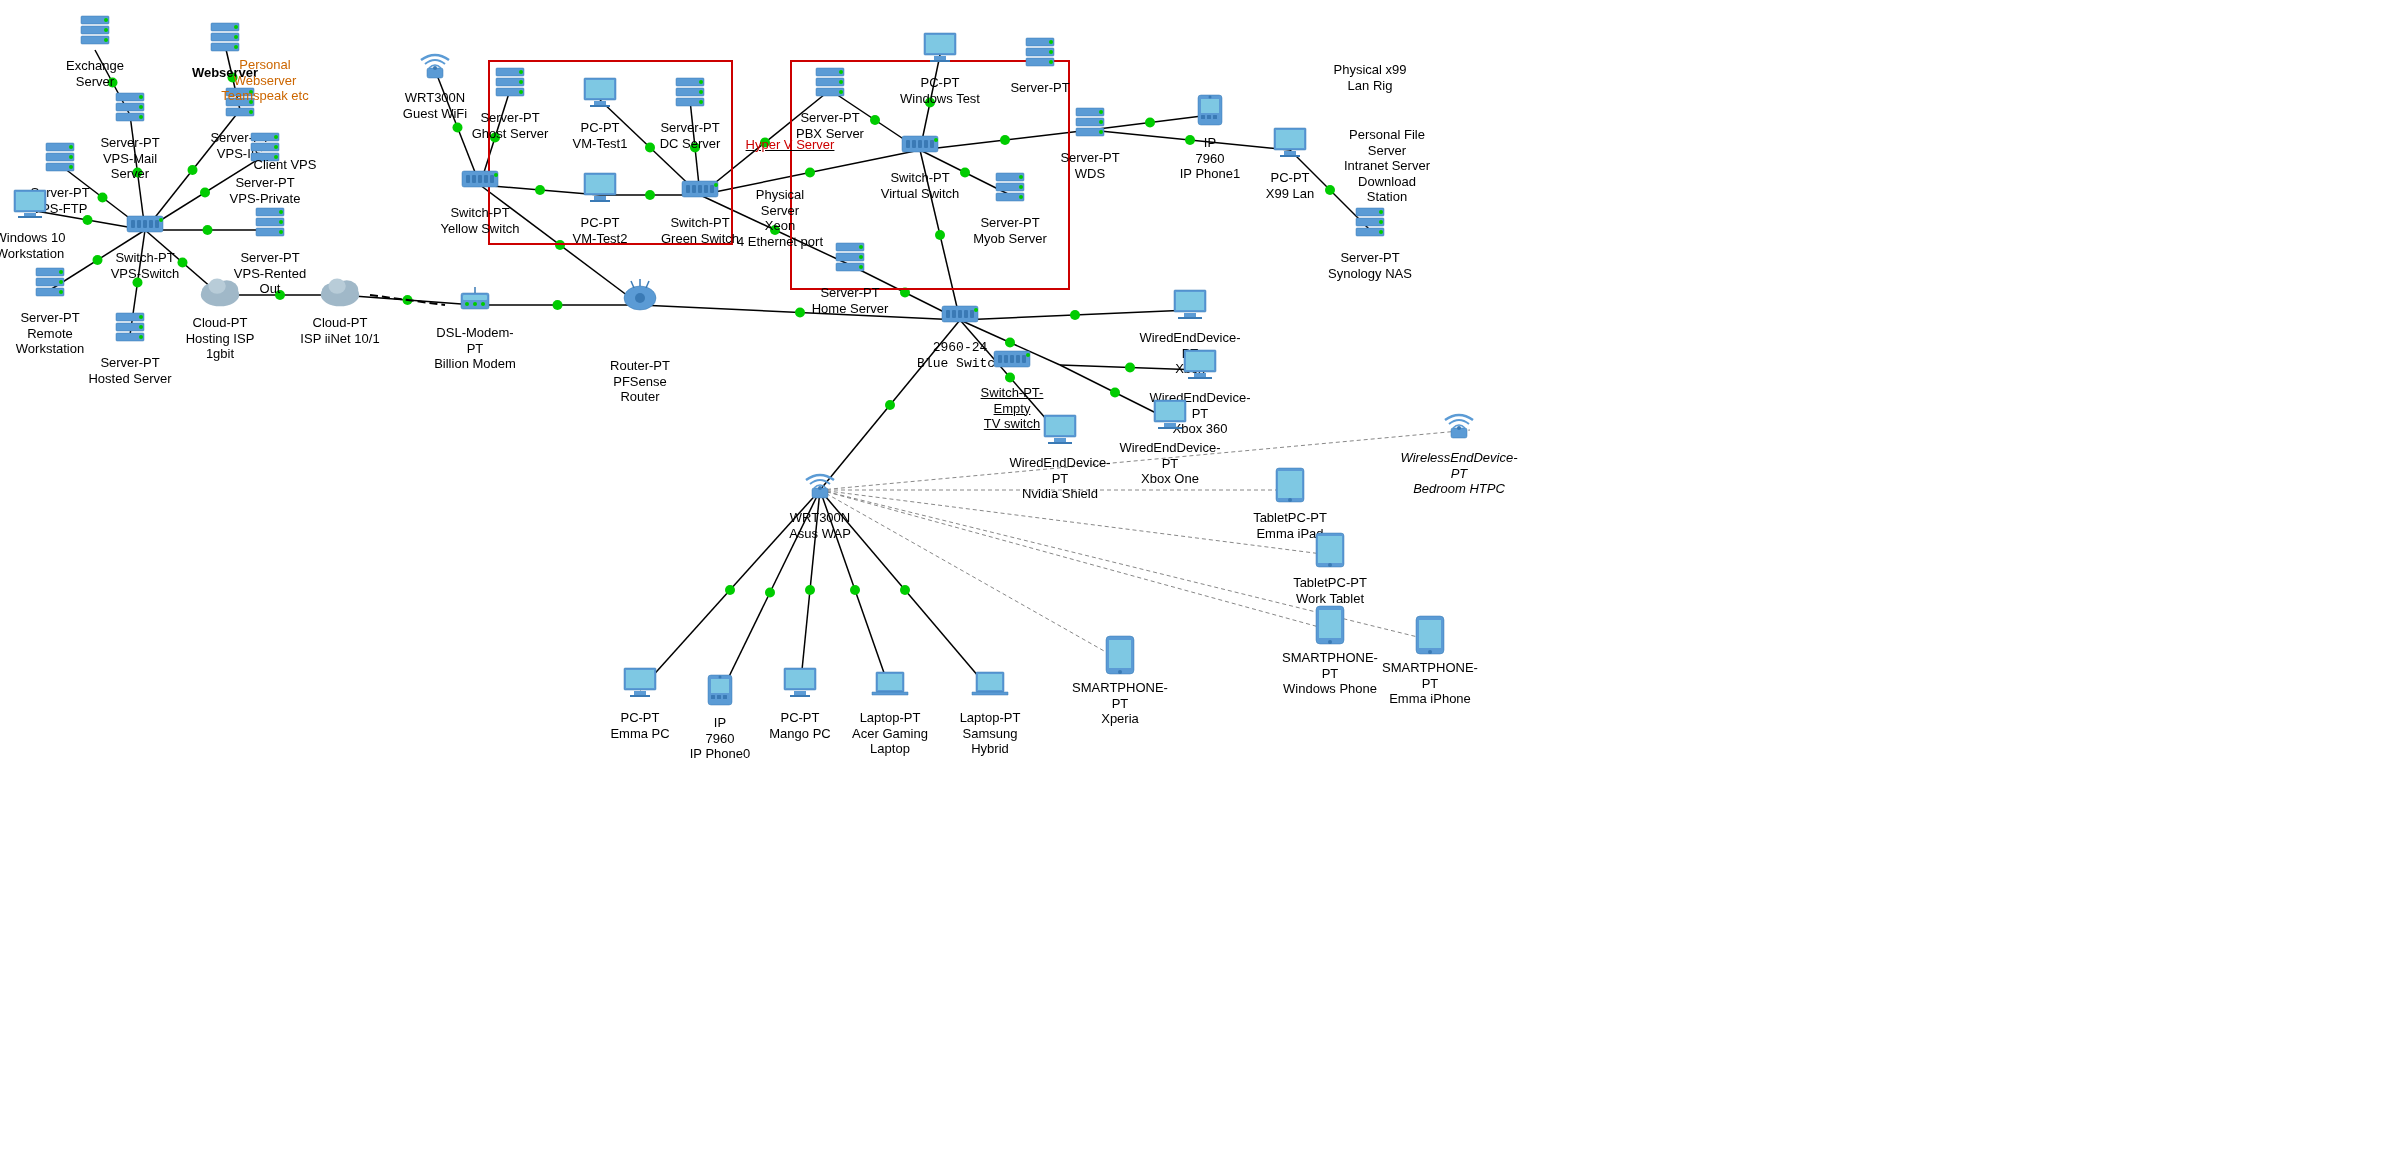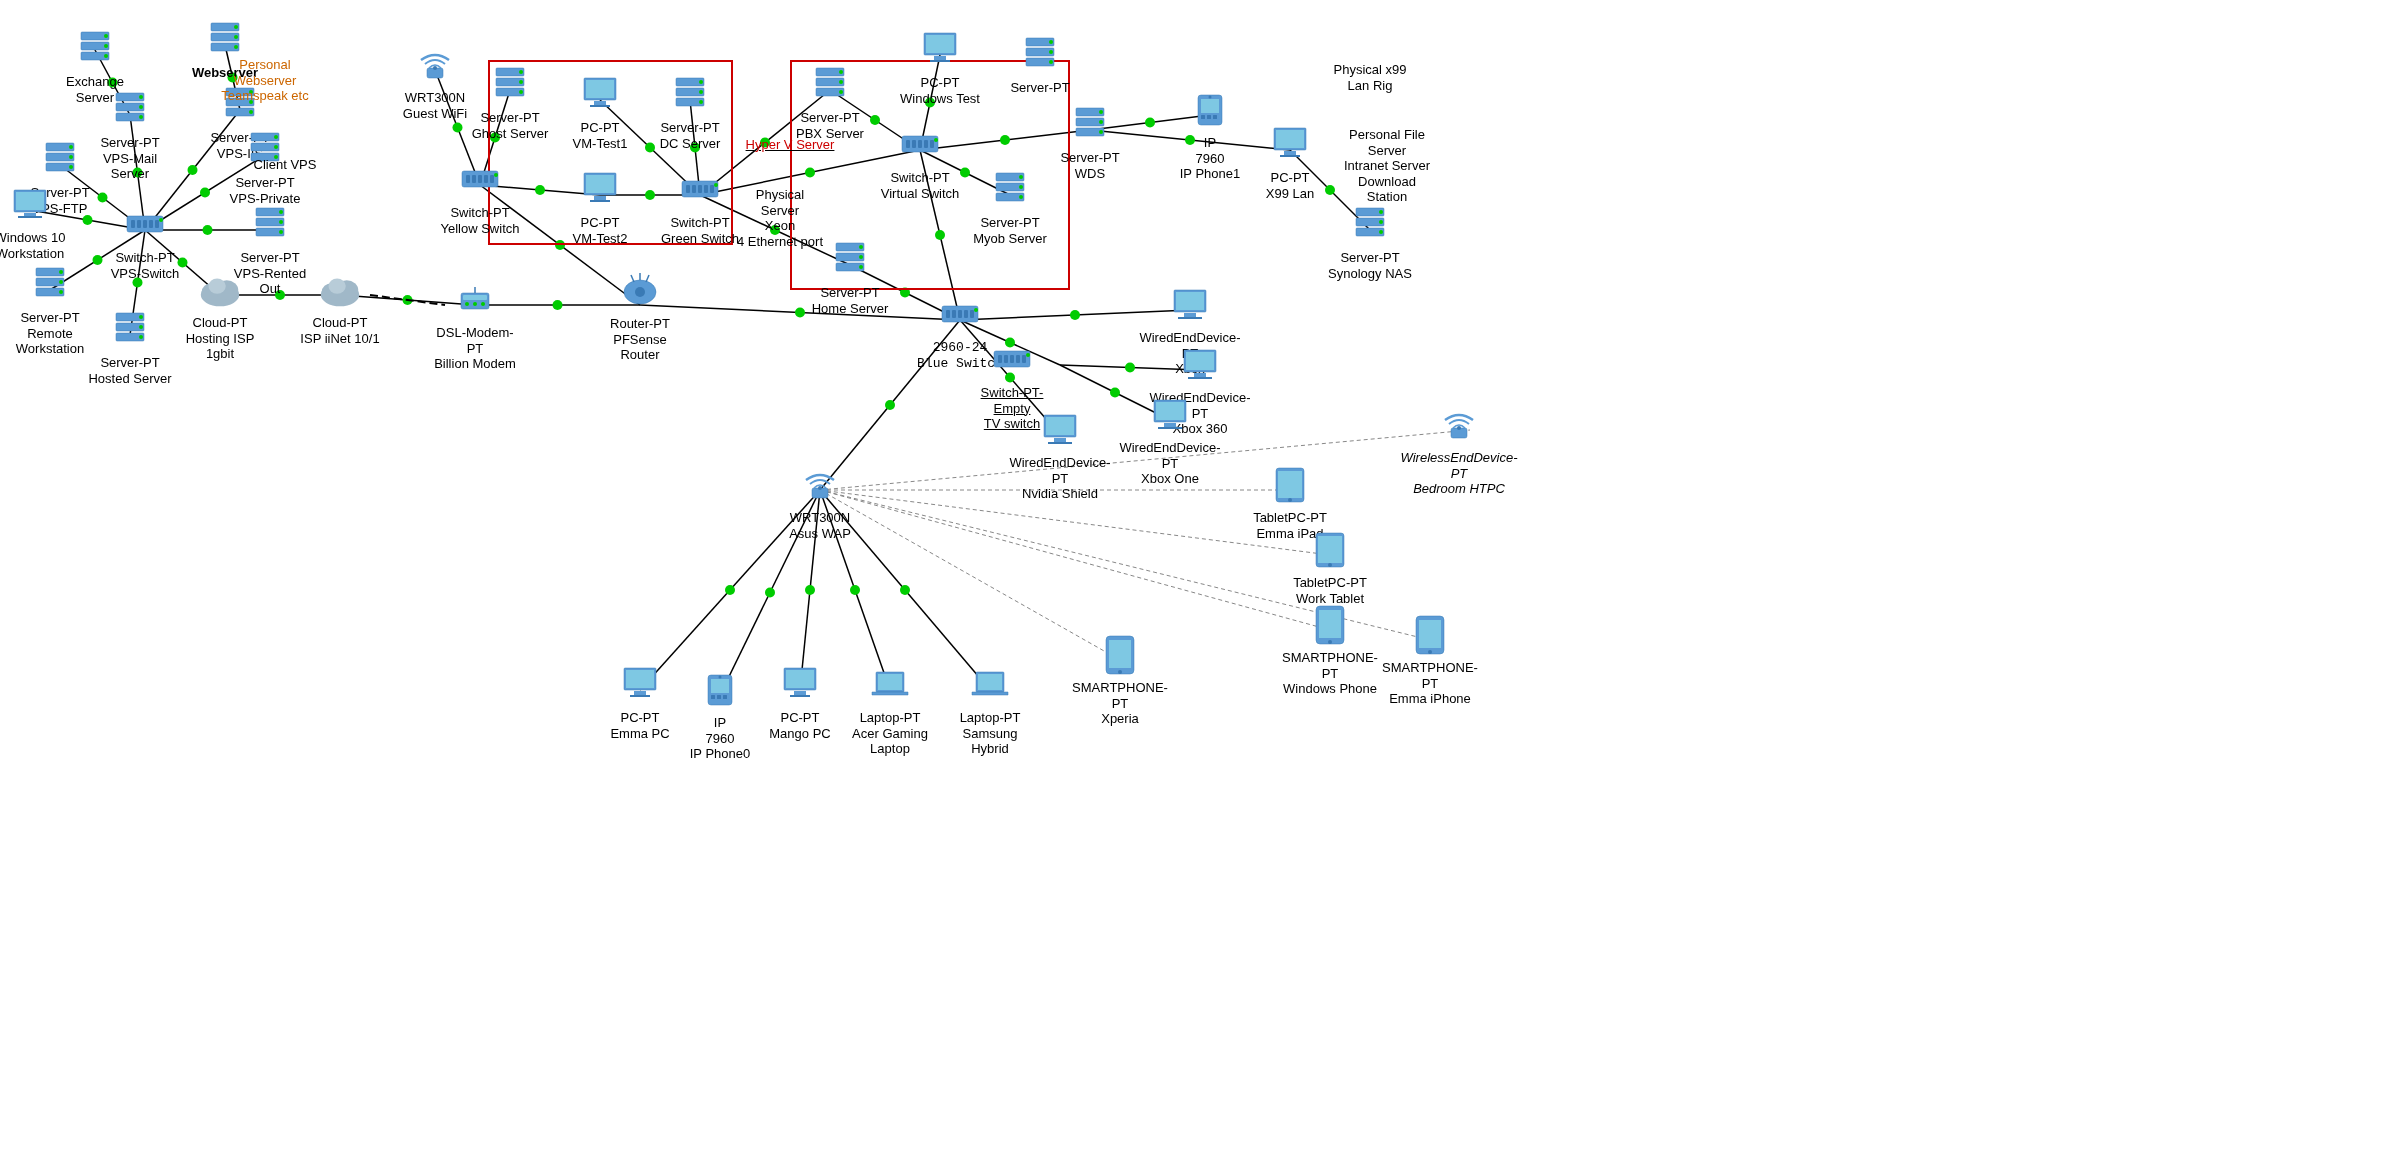--- a/index.html
+++ b/index.html
@@ -156,21 +156,21 @@
       <line x1="820" y1="490" x2="1290" y2="490" stroke="#888" stroke-width="1" stroke-dasharray="4,3"></line>
       <line x1="820" y1="490" x2="1330" y2="555" stroke="#888" stroke-width="1" stroke-dasharray="4,3"></line>
       <line x1="820" y1="490" x2="1430" y2="640" stroke="#888" stroke-width="1" stroke-dasharray="4,3"></line>
       <line x1="820" y1="490" x2="1330" y2="630" stroke="#888" stroke-width="1" stroke-dasharray="4,3"></line>
       <line x1="820" y1="490" x2="1120" y2="660" stroke="#888" stroke-width="1" stroke-dasharray="4,3"></line>
     </svg>
 
   <div class="red-box" style="left:488px; top:60px; width:245px; height:185px;"></div>
   <div class="red-box" style="left:790px; top:60px; width:280px; height:230px;"></div>
 
-<div class="node" style="left: 50px; top: 24px;">
+<div class="node" style="left: 50px; top: 8px;">
       <div class="node-icon">
         <svg width="44" height="44" viewBox="0 0 44 44">
         <rect x="8" y="6" width="28" height="8" rx="1" fill="#5b9bd5" stroke="#3a7ab5" stroke-width="0.5"></rect>
         <rect x="8" y="16" width="28" height="8" rx="1" fill="#5b9bd5" stroke="#3a7ab5" stroke-width="0.5"></rect>
         <rect x="8" y="26" width="28" height="8" rx="1" fill="#5b9bd5" stroke="#3a7ab5" stroke-width="0.5"></rect>
         <circle cx="33" cy="10" r="2" fill="#00cc00"></circle>
         <circle cx="33" cy="20" r="2" fill="#00cc00"></circle>
         <circle cx="33" cy="30" r="2" fill="#00cc00"></circle>
       </svg>
       </div>
@@ -601,21 +601,21 @@
         <rect x="10" y="18" width="24" height="5" rx="1" fill="#7ec8e3"></rect>
         <circle cx="14" cy="27" r="2" fill="#00cc00"></circle>
         <circle cx="22" cy="27" r="2" fill="#00cc00"></circle>
         <circle cx="30" cy="27" r="2" fill="#00cc00"></circle>
         <line x1="22" y1="16" x2="22" y2="10" stroke="#3a7ab5" stroke-width="1.5"></line>
       </svg>
       </div>
       <div class="node-label">DSL-Modem-PT
 Billion Modem</div>
     </div>
-    <div class="node" style="left: 595px; top: 266px;">
+    <div class="node" style="left: 595px; top: 272px; gap: 36px;">
       <div class="node-icon">
         <svg width="44" height="44" viewBox="0 0 44 44">
         <ellipse cx="22" cy="24" rx="16" ry="12" fill="#5b9bd5" stroke="#3a7ab5" stroke-width="0.5"></ellipse>
         <line x1="22" y1="12" x2="22" y2="5" stroke="#3a7ab5" stroke-width="1.5"></line>
         <line x1="16" y1="14" x2="13" y2="7" stroke="#3a7ab5" stroke-width="1.5"></line>
         <line x1="28" y1="14" x2="31" y2="7" stroke="#3a7ab5" stroke-width="1.5"></line>
         <circle cx="22" cy="24" r="5" fill="#3a7ab5"></circle>
       </svg>
       </div>
       <div class="node-label">Router-PT

